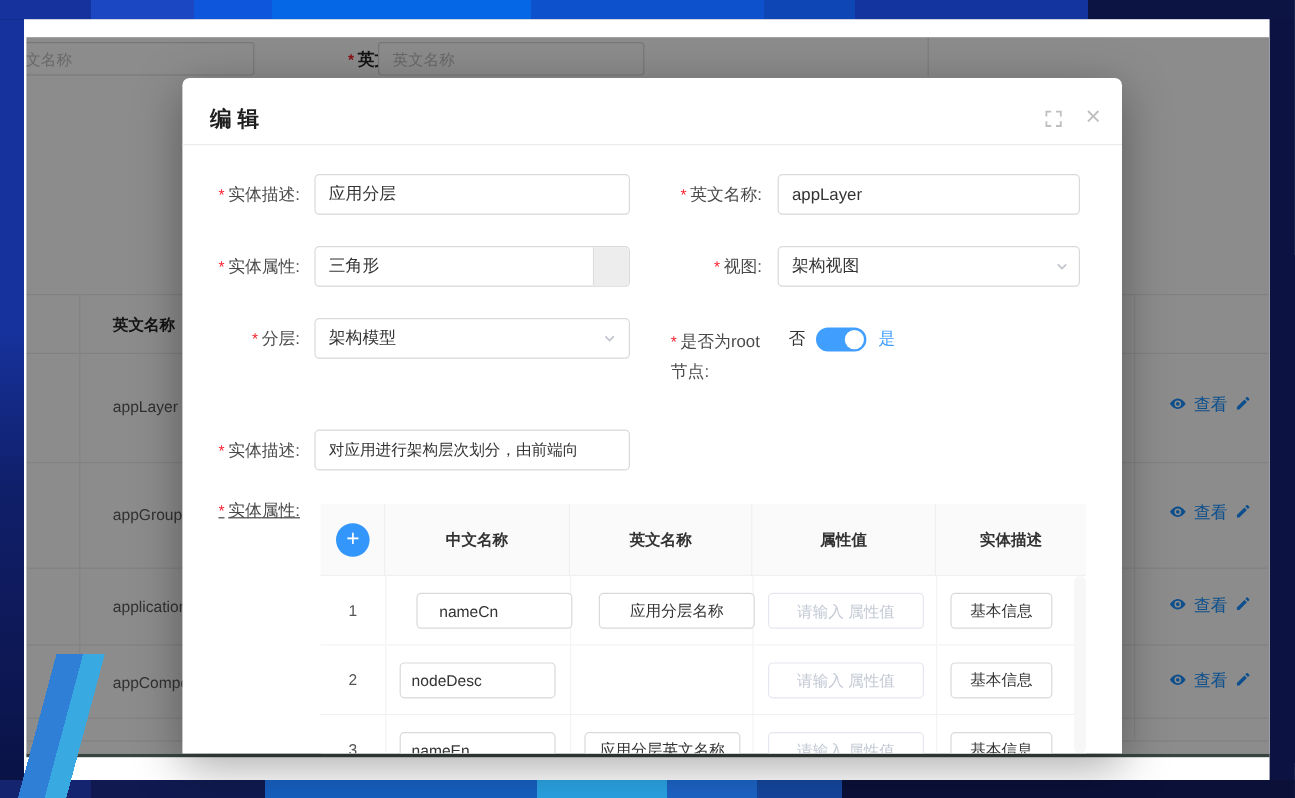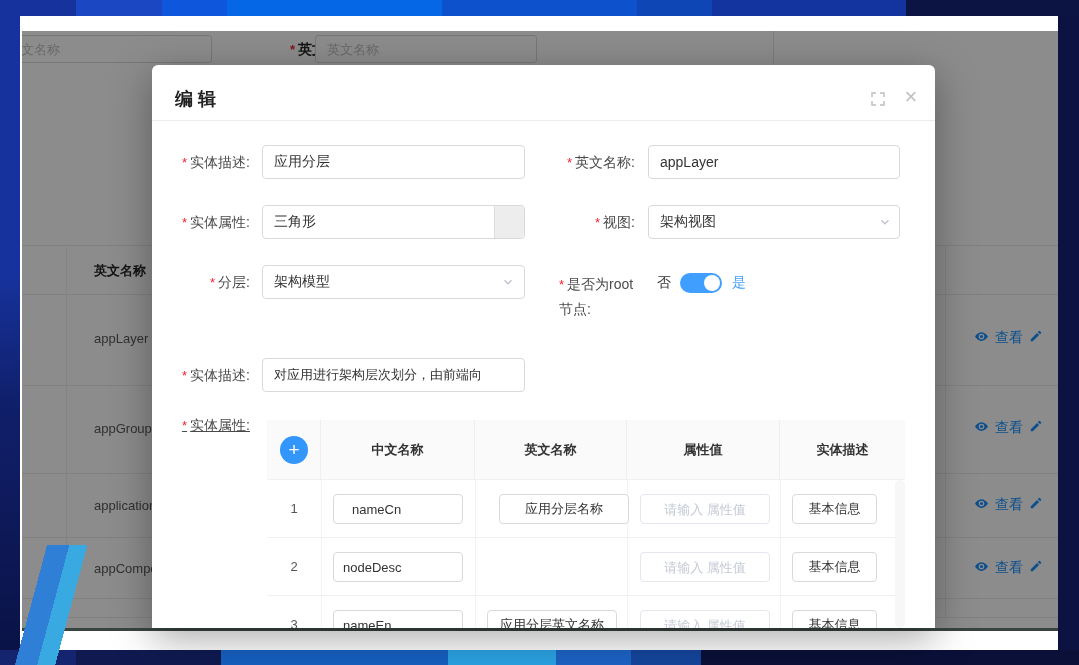--- a/index.html
+++ b/index.html
@@ -227,21 +227,21 @@
         <div class="at-hcell" style="left:513px; width:125px; border-right:none;">实体描述</div>
         <div class="plus-btn">+</div>
       </div>
 
       <div class="at-row" style="top:60px;">
         <div class="at-index">1</div>
         <div class="at-vline" style="left:54px;"></div>
           <div class="at-vline" style="left:208px;"></div>
           <div class="at-vline" style="left:360px;"></div>
           <div class="at-vline" style="left:513px;"></div>
-        <input class="at-input" style="left: 66px; padding-left: 18px;" value="nameCn">
+        <input class="at-input" style="left: 80px; padding-left: 18px;" value="nameCn">
         <input class="at-input" style="left: 232px; text-align: center;" value="应用分层名称">
         <input class="at-input ph" style="left: 373px; text-align: center;" placeholder="请输入 属性值">
         <input class="at-input" style="left: 525px; width: 85px; text-align: center;" value="基本信息">
       </div>
 
       <div class="at-row" style="top:118px;">
         <div class="at-index">2</div>
         <div class="at-vline" style="left:54px;"></div>
           <div class="at-vline" style="left:208px;"></div>
           <div class="at-vline" style="left:360px;"></div>

